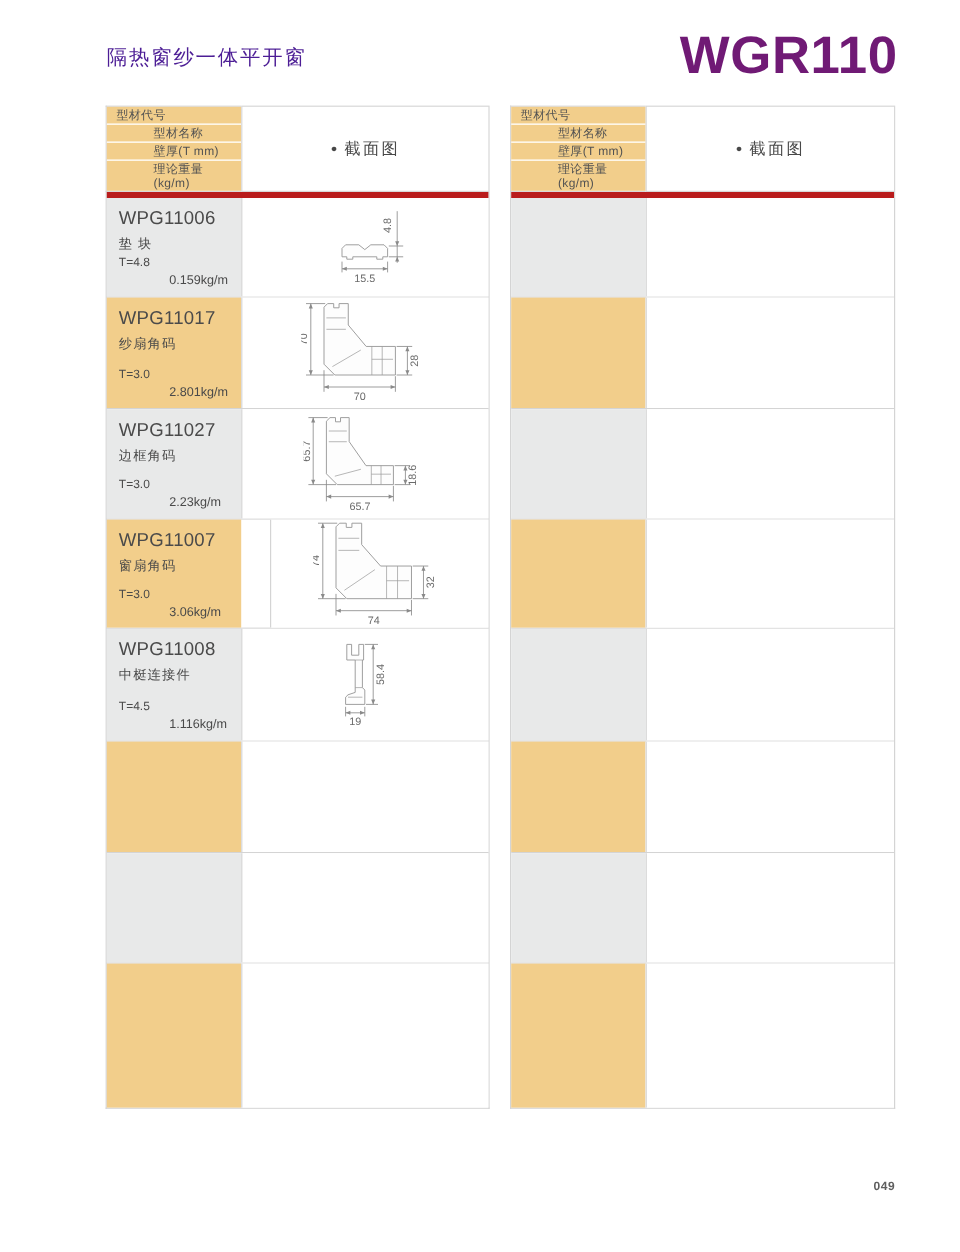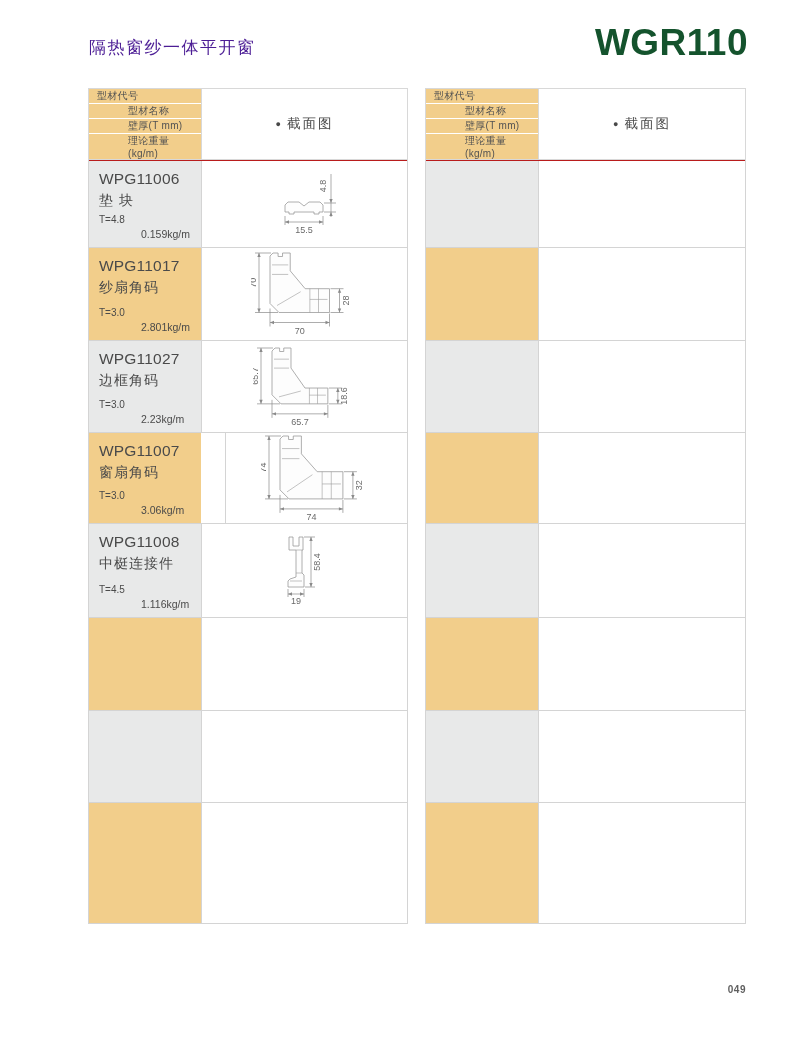--- a/index.html
+++ b/index.html
@@ -7,21 +7,21 @@
   .page {
     position: relative; width: 800px; height: 1043px; background: #ffffff;
     font-family: "Liberation Sans", "DejaVu Sans", sans-serif; overflow: hidden;
   }
   .page-title {
     position: absolute; left: 89px; top: 36px;
     font-size: 17px; color: #4c1d95; font-weight: 500; letter-spacing: 1.5px;
   }
   .model-code {
     position: absolute; right: 52px; top: 22px;
-    font-size: 37px; color: #14532d; font-weight: 700; letter-spacing: 0.5px;
+    font-size: 44px; color: #701a75; font-weight: 700; letter-spacing: 0.5px;
   }
   .ptable { position: absolute; top: 88px; }
   #table-left  { left: 88px;  width: 320px; }
   #table-right { left: 425px; width: 321px; }
 
   .thead { display: flex; height: 72px; }
   .thead-left {
     width: 113px; display: flex; flex-direction: column;
     border: 1px solid #d8d8d8; border-right: none;
   }
@@ -31,33 +31,33 @@
   }
   .thead-row + .thead-row { border-top: 1px solid #ffffff; padding-left: 39px; }
   .thead-section {
     flex: 1; display: flex; align-items: center; justify-content: center;
     border: 1px solid #d8d8d8; color: #484848; font-size: 13.5px; letter-spacing: 2px;
   }
   .thead-section .bullet { font-size: 9px; margin-right: 6px; letter-spacing: 0; }
 
   .tbody { border: 1px solid #d4d4d4; border-top: none; }
   .trow { display: flex; border-top: 1px solid #d4d4d4; }
-  .trow:first-child { border-top: 1px solid #b91c1c; }
+  .trow:first-child { border-top: 5px solid #b91c1c; }
   .trow-label {
     width: 112px; display: flex; flex-direction: column;
     padding: 9px 6px 7px 10px;
   }
   .trow-label.gray   { background: #e8e9e9; }
   .trow-label.orange { background: #f2ce8b; }
   .trow-diagram {
     flex: 1; background: #ffffff; border-left: 1px solid #d4d4d4;
     display: flex; align-items: center; justify-content: center;
   }
   .p-code   { font-size: 15.5px; color: #4a4a4a; letter-spacing: 0.2px; }
-  .p-name   { font-size: 14px;   color: #4a4a4a; margin-top: 4px; letter-spacing: 1px; }
+  .p-name   { font-size: 11px;   color: #4a4a4a; margin-top: 4px; letter-spacing: 1px; }
   .p-fill   { flex: 1; }
   .p-thick  { font-size: 10px;   color: #4a4a4a; }
   .p-weight { font-size: 10.5px; color: #4a4a4a; margin-top: 3px; padding-left: 42px; }
 
   .page-number {
     position: absolute; right: 54px; top: 984px;
     font-size: 10px; font-weight: 700; color: #5f5f5f; letter-spacing: 0.5px;
   }
   svg text { font-family: "Liberation Sans", "DejaVu Sans", sans-serif; }
 </style>

